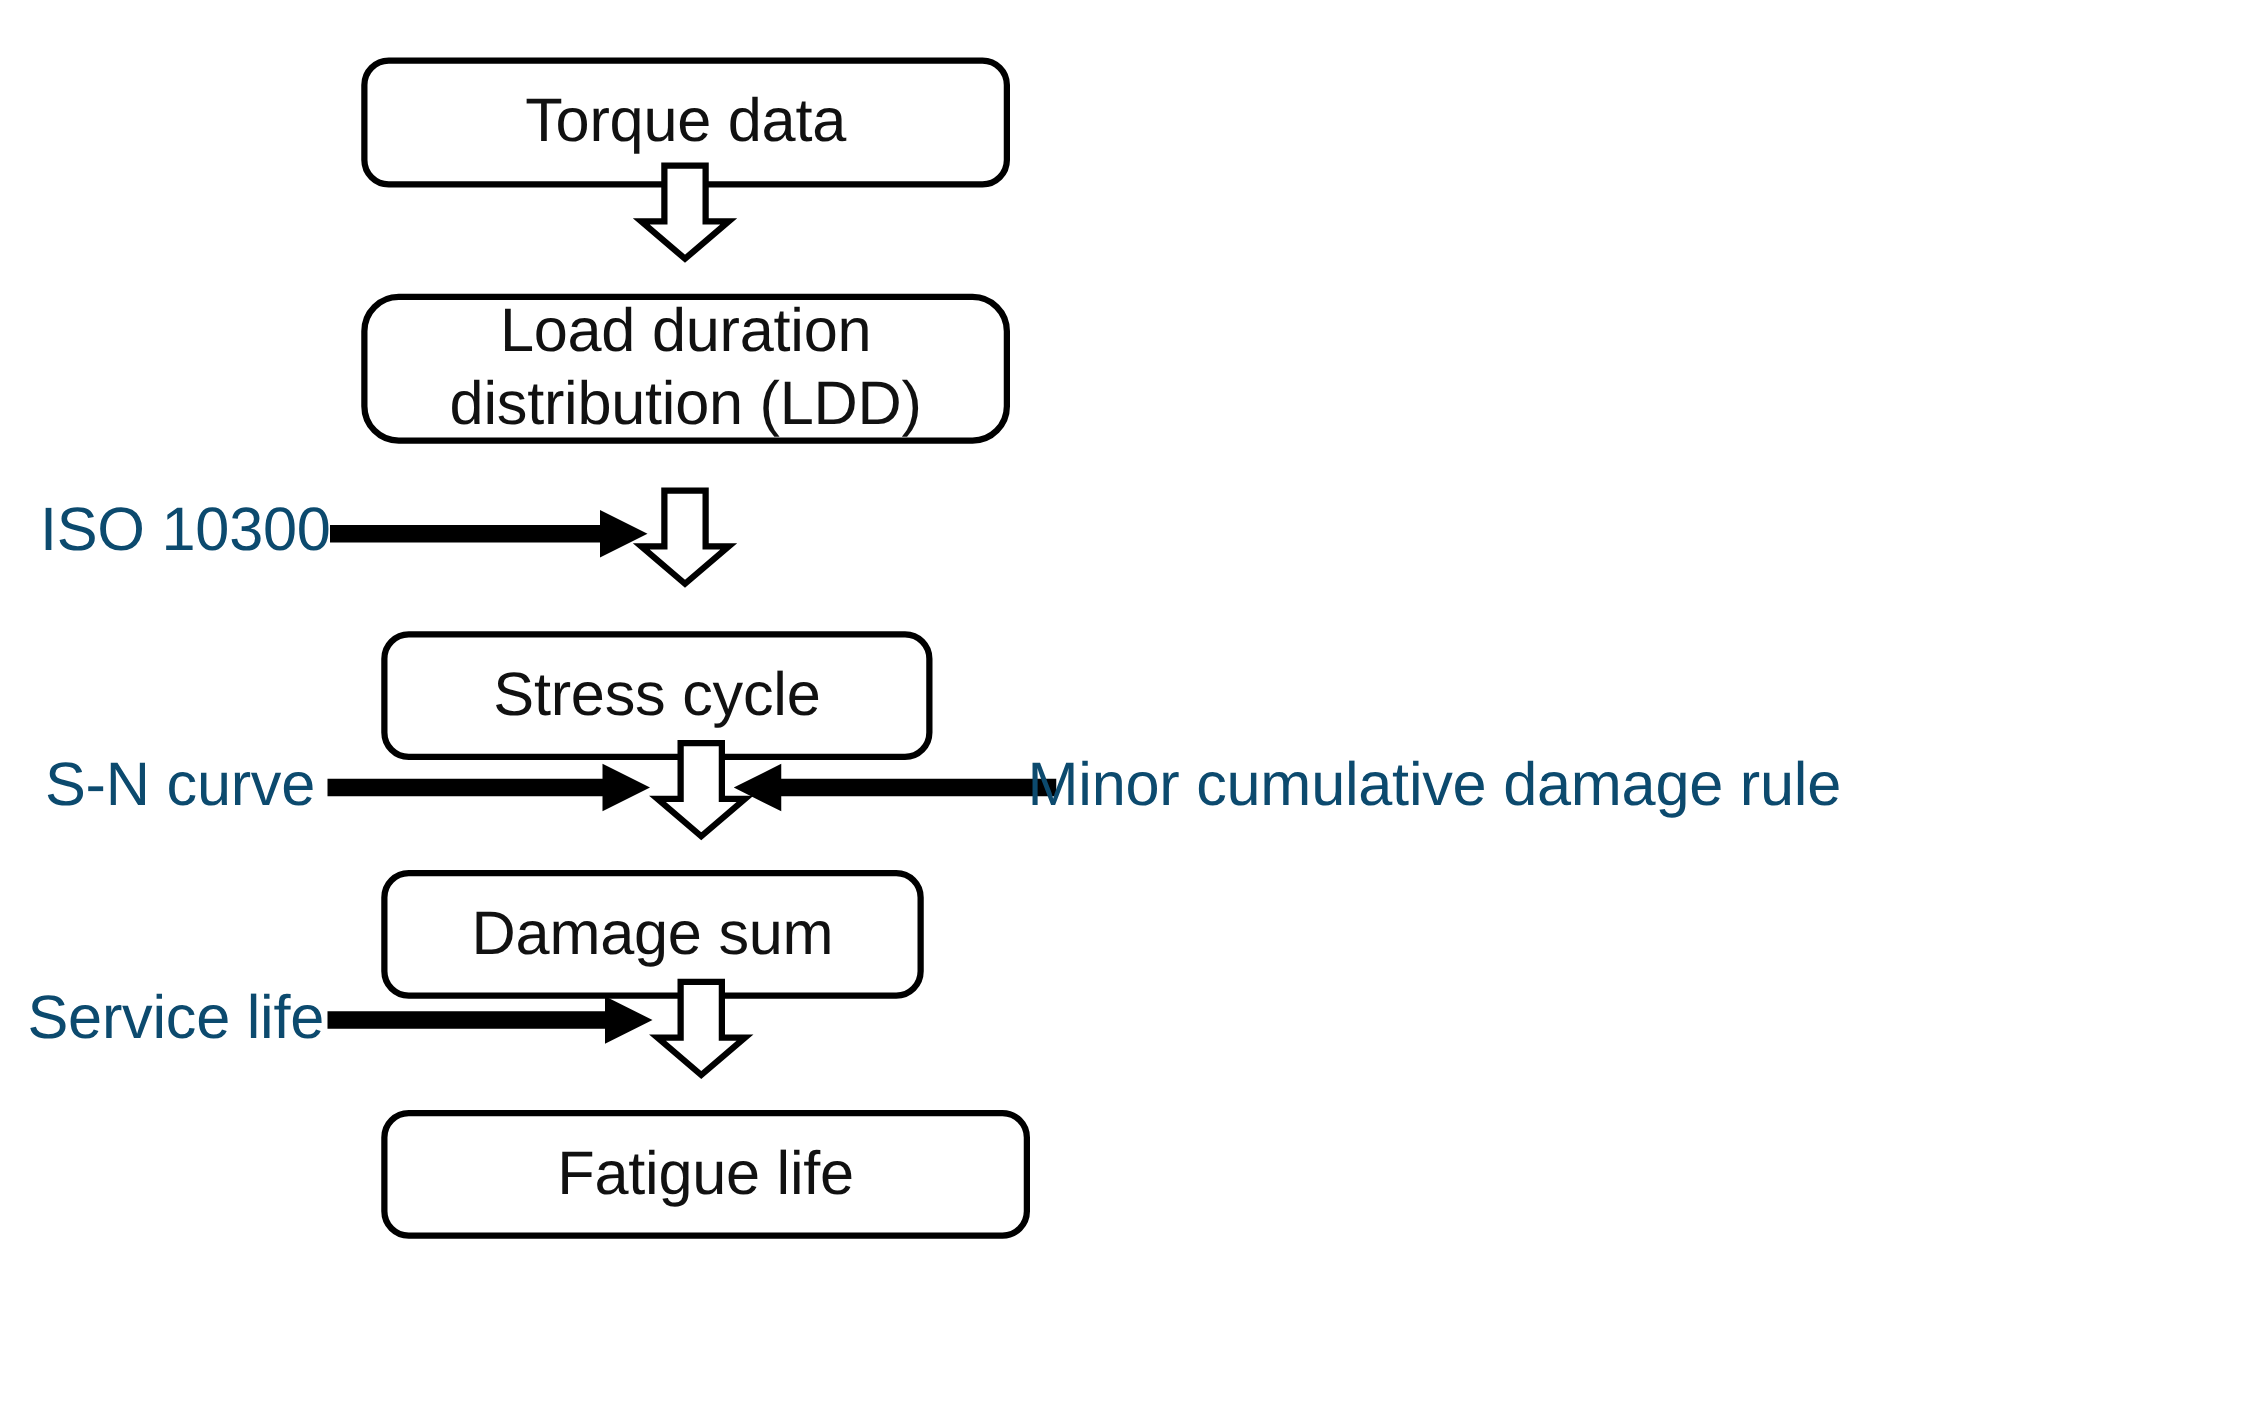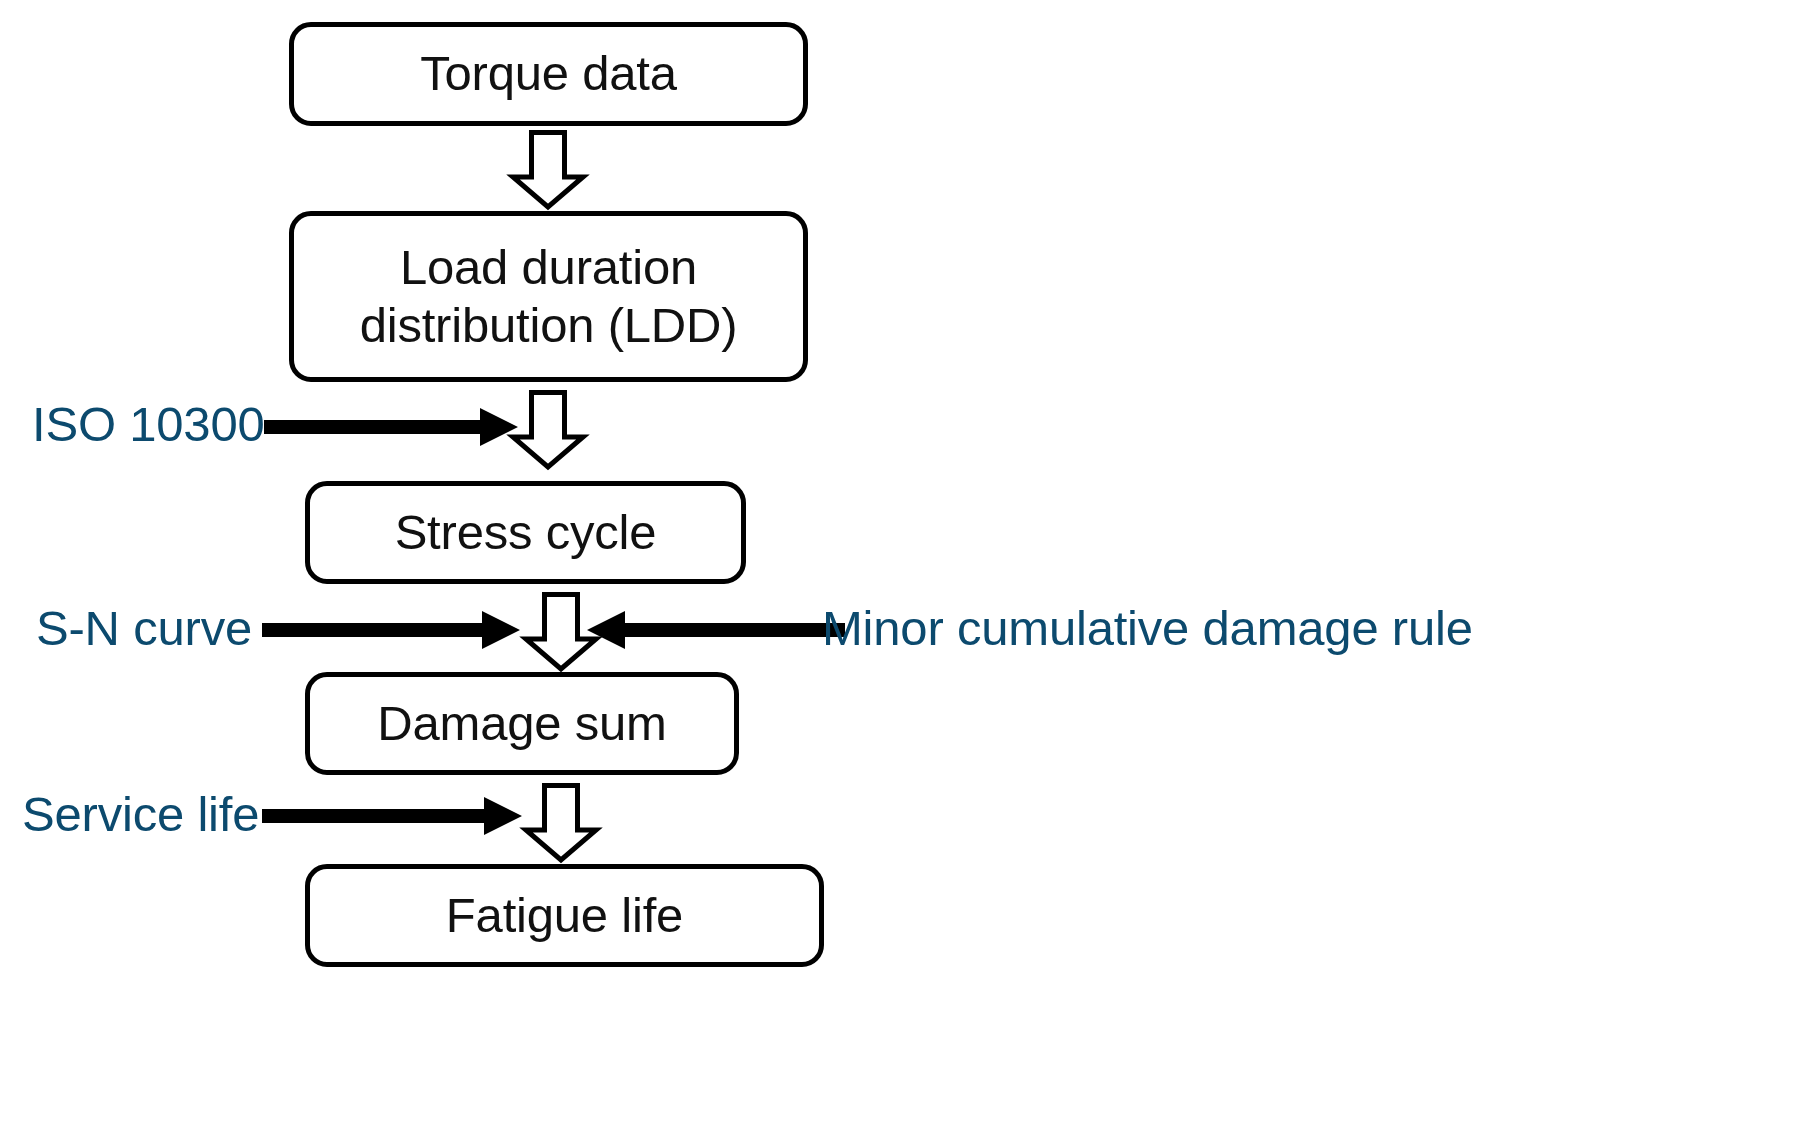--- a/index.html
+++ b/index.html
@@ -25,20 +25,21 @@
     box-sizing: border-box;
     background: #ffffff;
     border: 5px solid #000000;
     border-radius: 22px;
     display: flex;
     align-items: center;
     justify-content: center;
     text-align: center;
     line-height: 1.18;
     color: #111111;
+    margin-top: 24px;
   }
   .node .label {
     display: block;
     font-size: 49px;
     letter-spacing: -0.2px;
     white-space: pre-line;
   }
   .side-label {
     position: absolute;
     font-size: 49px;
@@ -67,21 +68,21 @@
 <div id="canvas">
 
   <div class="node" style="left:289px; top:22px; width:519px; height:104px;">
     <span class="label">Torque data</span>
   </div>
 
   <svg class="arrow-svg blockarrow" style="left:505px; top:130px;" width="86" height="80" viewBox="0 0 86 80">
     <path d="M 26.5,2.5 L 59.5,2.5 L 59.5,47 L 78,47 L 43,77 L 8,47 L 26.5,47 Z"></path>
   </svg>
 
-  <div class="node" style="left:289px; top:211px; width:519px; height:171px;">
+  <div class="node" style="left:289px; top:211px; width:519px; height:120px;border-radius:30px;">
     <span class="label">Load duration
 distribution (LDD)</span>
   </div>
 
   <div class="side-label" style="left:32px; top:396px;">
     <span>ISO 10300</span>
   </div>
 
   <svg class="arrow-svg lineararrow" style="left:264px; top:405px;" width="256" height="44" viewBox="0 0 256 44">
     <path d="M 0,15 L 216,15 L 216,3 L 254,22 L 216,41 L 216,29 L 0,29 Z"></path>

